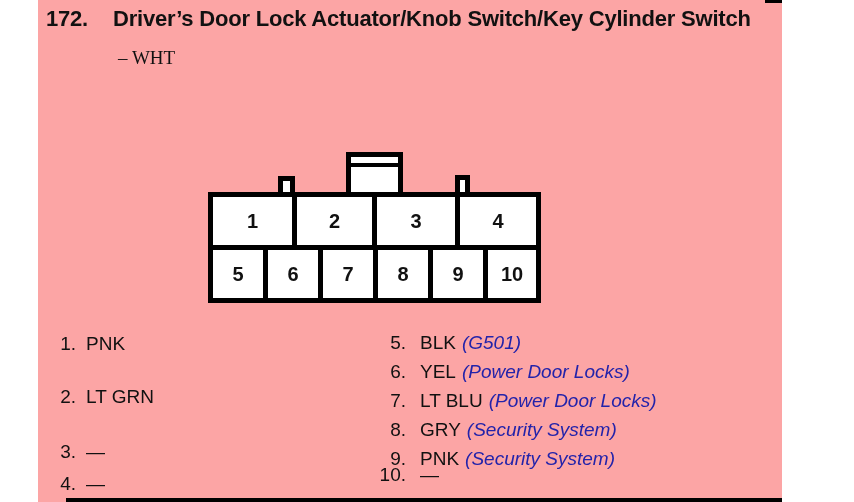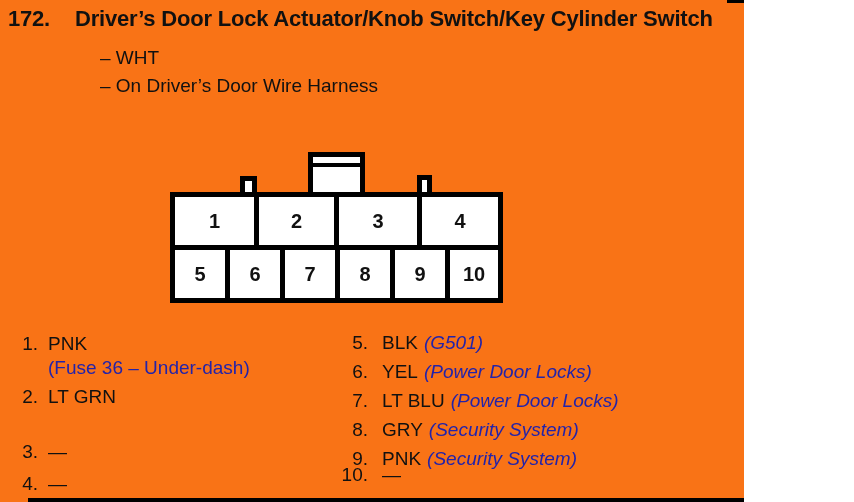--- a/index.html
+++ b/index.html
@@ -1,30 +1,30 @@
 <!DOCTYPE html>
 <html style="--ink: #111111; --blue: #2323aa;"><head>
 <meta charset="utf-8">
 <style>
   :root { --ink:#111111; --blue:#2323aa; }
   * { margin:0; padding:0; box-sizing:border-box; }
   html,body { background:#ffffff; }
   .page {
-    position:relative; width:744px; height:502px; background:#f97316;
-    font-family:"Liberation Sans", sans-serif; color:var(--ink); overflow:hidden;
+    position:relative; width:744px; height:502px; background:#fca5a5;
+    font-family:"Liberation Sans", sans-serif; color:var(--ink); overflow:hidden;margin-left:38px;
   }
   
   .title-row {
     position:absolute; left:8px; top:6px; display:flex;
     font-weight:bold; font-size:22px; letter-spacing:-0.2px; white-space:nowrap;
   }
   .title-num { width:67px; flex:0 0 auto; }
   .bullets {
-    position:absolute; left:100px; top:44px;
-    font-size:19px; line-height:28px; white-space:nowrap;
+    position:absolute; left:80px; top:44px;
+    font-size:19px; line-height:28px; white-space:nowrap;font-family:Liberation Serif, serif;
   }
   
   .connector { position:absolute; left:170px; top:150px; width:333px; height:153px; }
   .tab { position:absolute; border:5px solid #000; background:#fff; z-index:1; }
   .tab-left   { left:70px;  top:26px; width:17px; height:21px; }
   .tab-center { left:138px; top:2px;  width:57px; height:45px; }
   .tab-right  { left:247px; top:25px; width:15px; height:22px; }
   .tab-bar { position:absolute; left:0; right:0; top:6px; height:4px; background:#000; }
   .cbody {
     position:absolute; left:0; top:42px; width:333px; height:111px;
@@ -64,21 +64,20 @@
 <body>
 
 <div class="page">
 
   <div class="title-row">
     <span class="title-num">172.</span>
     <span class="title-text">Driver’s Door Lock Actuator/Knob Switch/Key Cylinder Switch</span>
   </div>
   <div class="bullets">
     <div>– WHT</div>
-    <div>– On Driver’s Door Wire Harness</div>
   </div>
 
   <div class="connector">
     <div class="tab tab-left"></div>
     <div class="tab tab-center">
       <div class="tab-bar"></div>
     </div>
     <div class="tab tab-right"></div>
     <div class="cbody">
       <div class="crow crow-top">
@@ -95,21 +94,20 @@
         <div class="cell sep cb">9</div>
         <div class="cell cb-last">10</div>
       </div>
     </div>
   </div>
 
   <div class="pin-row col-left" style="top:333px">
     <span class="pnum">1.</span>
     <span class="pwire">PNK</span>
   </div>
-  <div class="pin-note-line" style="top:357px">(Fuse 36 – Under-dash)</div>
 
   <div class="pin-row col-left" style="top:386px">
     <span class="pnum">2.</span>
     <span class="pwire">LT GRN</span>
   </div>
 
   <div class="pin-row col-left" style="top:441px">
     <span class="pnum">3.</span>
     <span class="pwire">—</span>
   </div>

